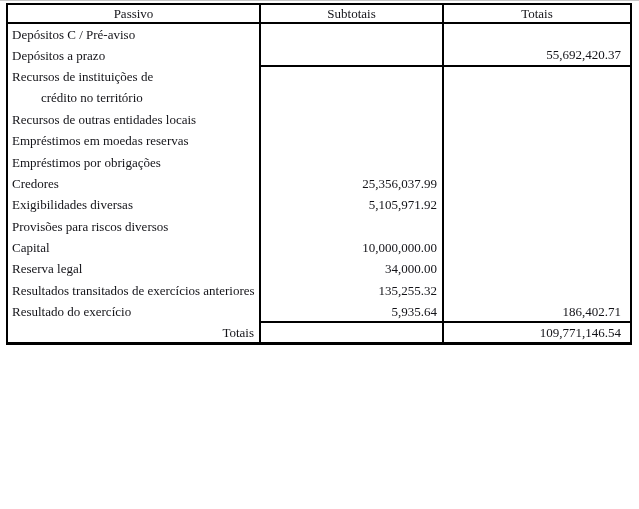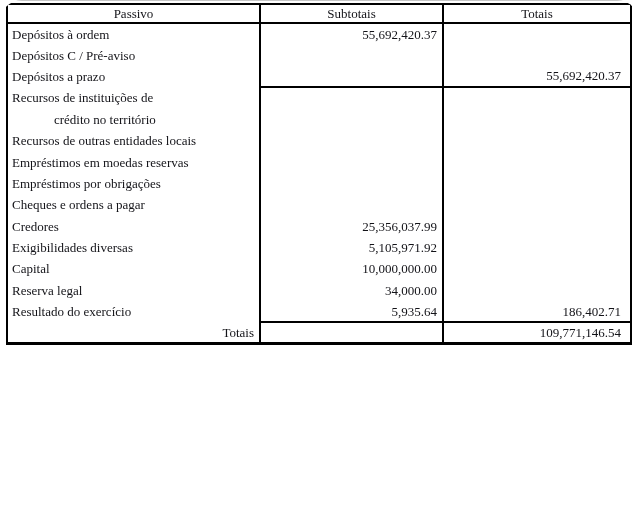--- a/index.html
+++ b/index.html
@@ -5,21 +5,20 @@
   * { box-sizing: border-box; margin: 0; padding: 0; }
   html, body { background: #ffffff; }
   #stage {
     position: relative;
     width: 639px;
     height: 509px;
     background: #ffffff;
     overflow: hidden;
     font-family: "Liberation Serif", "DejaVu Serif", serif;
     color: #131318;
-    border-radius: 22px;
   }
   #top-edge {
     position: absolute;
     top: 0; left: 0;
     width: 639px; height: 1px;
     background: #c6c6c6;
   }
   table#fin {
     position: absolute;
     left: 6px; top: 3px;
@@ -42,21 +41,21 @@
   #fin th.h1, #fin th.h2 { border-right: 2px solid #000; }
   #fin td {
     font-size: 13px;
     height: 21.4px;
     vertical-align: middle;
     line-height: 1;
     padding: 0;
     white-space: nowrap;
   }
   #fin td.c1 { border-right: 2px solid #000; padding-left: 4px; text-align: left; }
-  #fin td.c1.indent { padding-left: 46px; }
+  #fin td.c1.indent { padding-left: 33px; }
   #fin td.c2 { border-right: 2px solid #000; text-align: right; padding-right: 5px; }
   #fin td.c3 { text-align: right; padding-right: 9px; }
   #fin tr.group-end td.c2,
   #fin tr.group-end td.c3 { border-bottom: 2px solid #000; }
   #fin tr.totals-row td.c1 { text-align: right; padding-right: 5px; }
 </style>
 </head>
 <body>
 
 <div id="stage">
@@ -69,25 +68,20 @@
       <col style="width:188px">
     </colgroup>
     <thead>
       <tr>
         <th class="h1">Passivo</th>
         <th class="h2">Subtotais</th>
         <th class="h3">Totais</th>
       </tr>
     </thead>
     <tbody id="table-body">
-        <tr>
-          <td class="c1">Depósitos à ordem</td>
-          <td class="c2">55,692,420.37</td>
-          <td class="c3"></td>
-        </tr>
         <tr>
           <td class="c1">Depósitos C / Pré-aviso</td>
           <td class="c2"></td>
           <td class="c3"></td>
         </tr>
         <tr class="group-end">
           <td class="c1">Depósitos a prazo</td>
           <td class="c2"></td>
           <td class="c3">55,692,420.37</td>
         </tr>
@@ -110,42 +104,47 @@
           <td class="c1">Empréstimos em moedas reservas</td>
           <td class="c2"></td>
           <td class="c3"></td>
         </tr>
         <tr>
           <td class="c1">Empréstimos por obrigações</td>
           <td class="c2"></td>
           <td class="c3"></td>
         </tr>
         <tr>
-          <td class="c1">Cheques e ordens a pagar</td>
-          <td class="c2"></td>
-          <td class="c3"></td>
-        </tr>
-        <tr>
           <td class="c1">Credores</td>
           <td class="c2">25,356,037.99</td>
           <td class="c3"></td>
         </tr>
         <tr>
           <td class="c1">Exigibilidades diversas</td>
           <td class="c2">5,105,971.92</td>
           <td class="c3"></td>
         </tr>
         <tr>
+          <td class="c1">Provisões para riscos diversos</td>
+          <td class="c2"></td>
+          <td class="c3"></td>
+        </tr>
+        <tr>
           <td class="c1">Capital</td>
           <td class="c2">10,000,000.00</td>
           <td class="c3"></td>
         </tr>
         <tr>
           <td class="c1">Reserva legal</td>
           <td class="c2">34,000.00</td>
+          <td class="c3"></td>
+        </tr>
+        <tr>
+          <td class="c1">Resultados transitados de exercícios anteriores</td>
+          <td class="c2">135,255.32</td>
           <td class="c3"></td>
         </tr>
         <tr class="group-end">
           <td class="c1">Resultado do exercício</td>
           <td class="c2">5,935.64</td>
           <td class="c3">186,402.71</td>
         </tr>
         <tr class="totals-row">
           <td class="c1">Totais</td>
           <td class="c2"></td>

